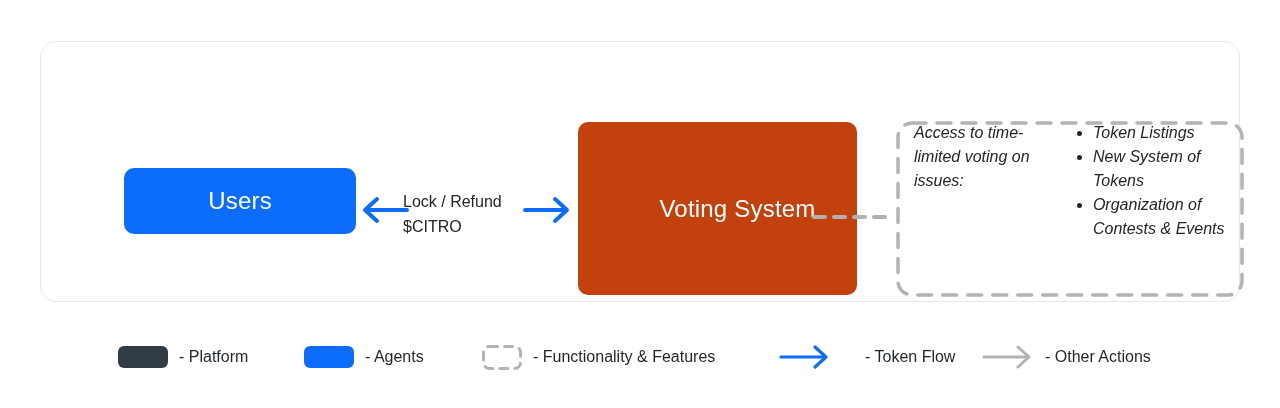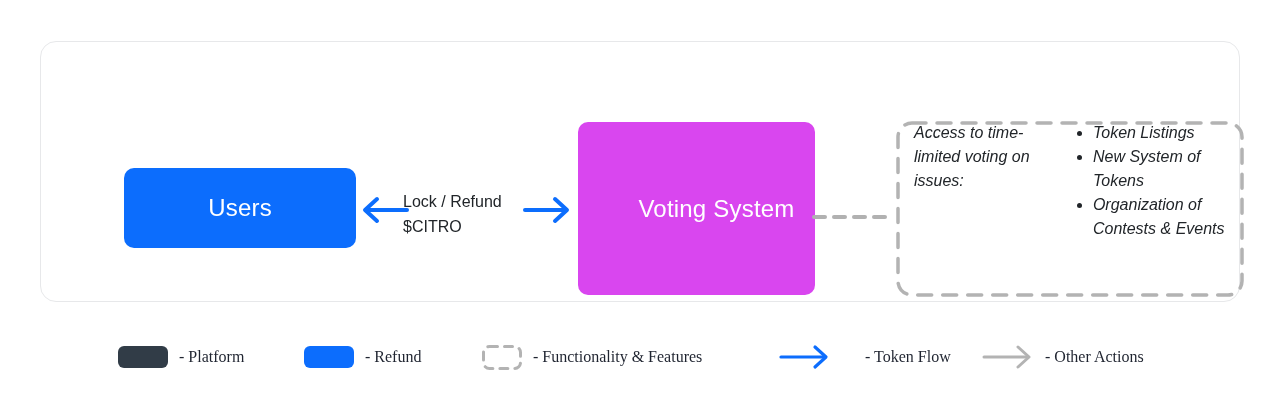--- a/index.html
+++ b/index.html
@@ -25,28 +25,28 @@
   .node {
     position: absolute;
     display: flex; align-items: center; justify-content: center;
     color: #ffffff;
     font-size: 24px;
     font-weight: 500;
     letter-spacing: 0.2px;
   }
   .node-users {
     left: 83px; top: 126px;
-    width: 232px; height: 80px;
+    width: 232px; height: 66px;
     background: #0c6dfd;
     border-radius: 10px;
   }
   .node-voting {
     left: 537px; top: 80px;
-    width: 237px; height: 173px;
-    background: #d946ef;
+    width: 279px; height: 173px;
+    background: #c2410c;
     border-radius: 10px;
     padding-left: 40px;
   }
 
   
   .edge-arrow { position: absolute; }
   .arrow-left  { left: 319px; top: 152px; }
   .arrow-right { left: 481px; top: 152px; }
 
   .edge-label {
@@ -79,21 +79,21 @@
     color: #212529;
     font-style: italic;
   }
   .features-content ul {
     list-style: disc;
     padding-left: 27px;
   }
   .features-content li { line-height: 24px; }
 
   
-  .legend { position: absolute; left: 0; top: 0; width: 1280px; height: 408px; pointer-events: none; font-family: Liberation Serif, serif; }
+  .legend { position: absolute; left: 0; top: 0; width: 1280px; height: 408px; pointer-events: none; }
   .legend-item {
     position: absolute;
     top: 344px;
     height: 26px;
     display: flex; align-items: center;
     gap: 11px;
     font-size: 16px;
     color: #1f2430;
     white-space: nowrap;
   }
@@ -168,21 +168,21 @@
 
 <div class="legend">
 
   <div class="legend-item li-platform">
     <span class="swatch-solid swatch-platform"></span>
     <span>- Platform</span>
   </div>
 
   <div class="legend-item li-agents">
     <span class="swatch-solid swatch-agents"></span>
-    <span>- Refund</span>
+    <span>- Agents</span>
   </div>
 
   <div class="legend-item li-features">
     <svg class="swatch-svg" width="40" height="25" viewBox="0 0 40 25">
       <rect x="1.5" y="1.5" width="37" height="22" rx="6" fill="none" stroke="#b3b3b3" stroke-width="3" stroke-linecap="round" stroke-dasharray="8 7"></rect>
     </svg>
     <span>- Functionality &amp; Features</span>
   </div>
 
   <div class="legend-item li-tokenflow">

